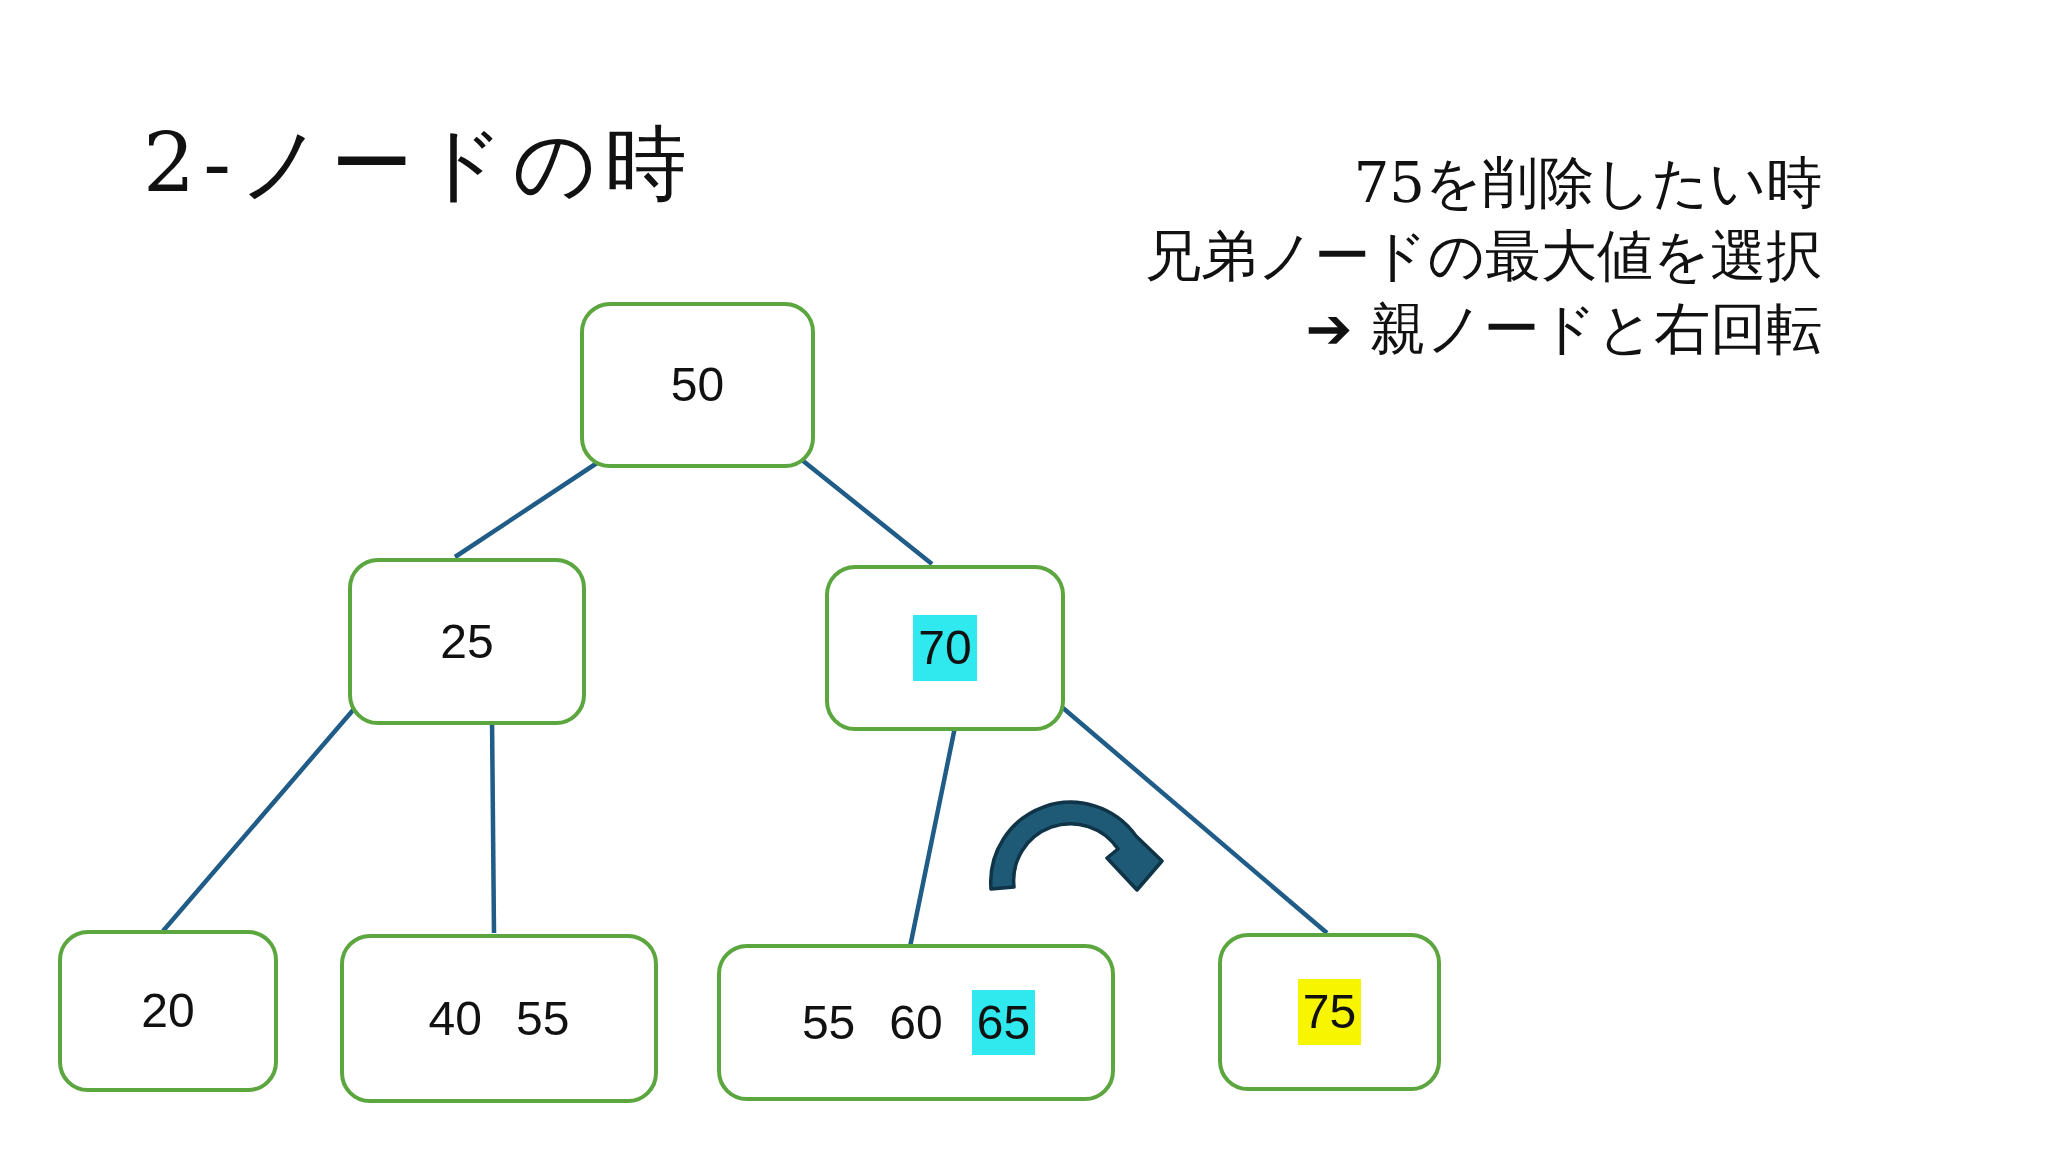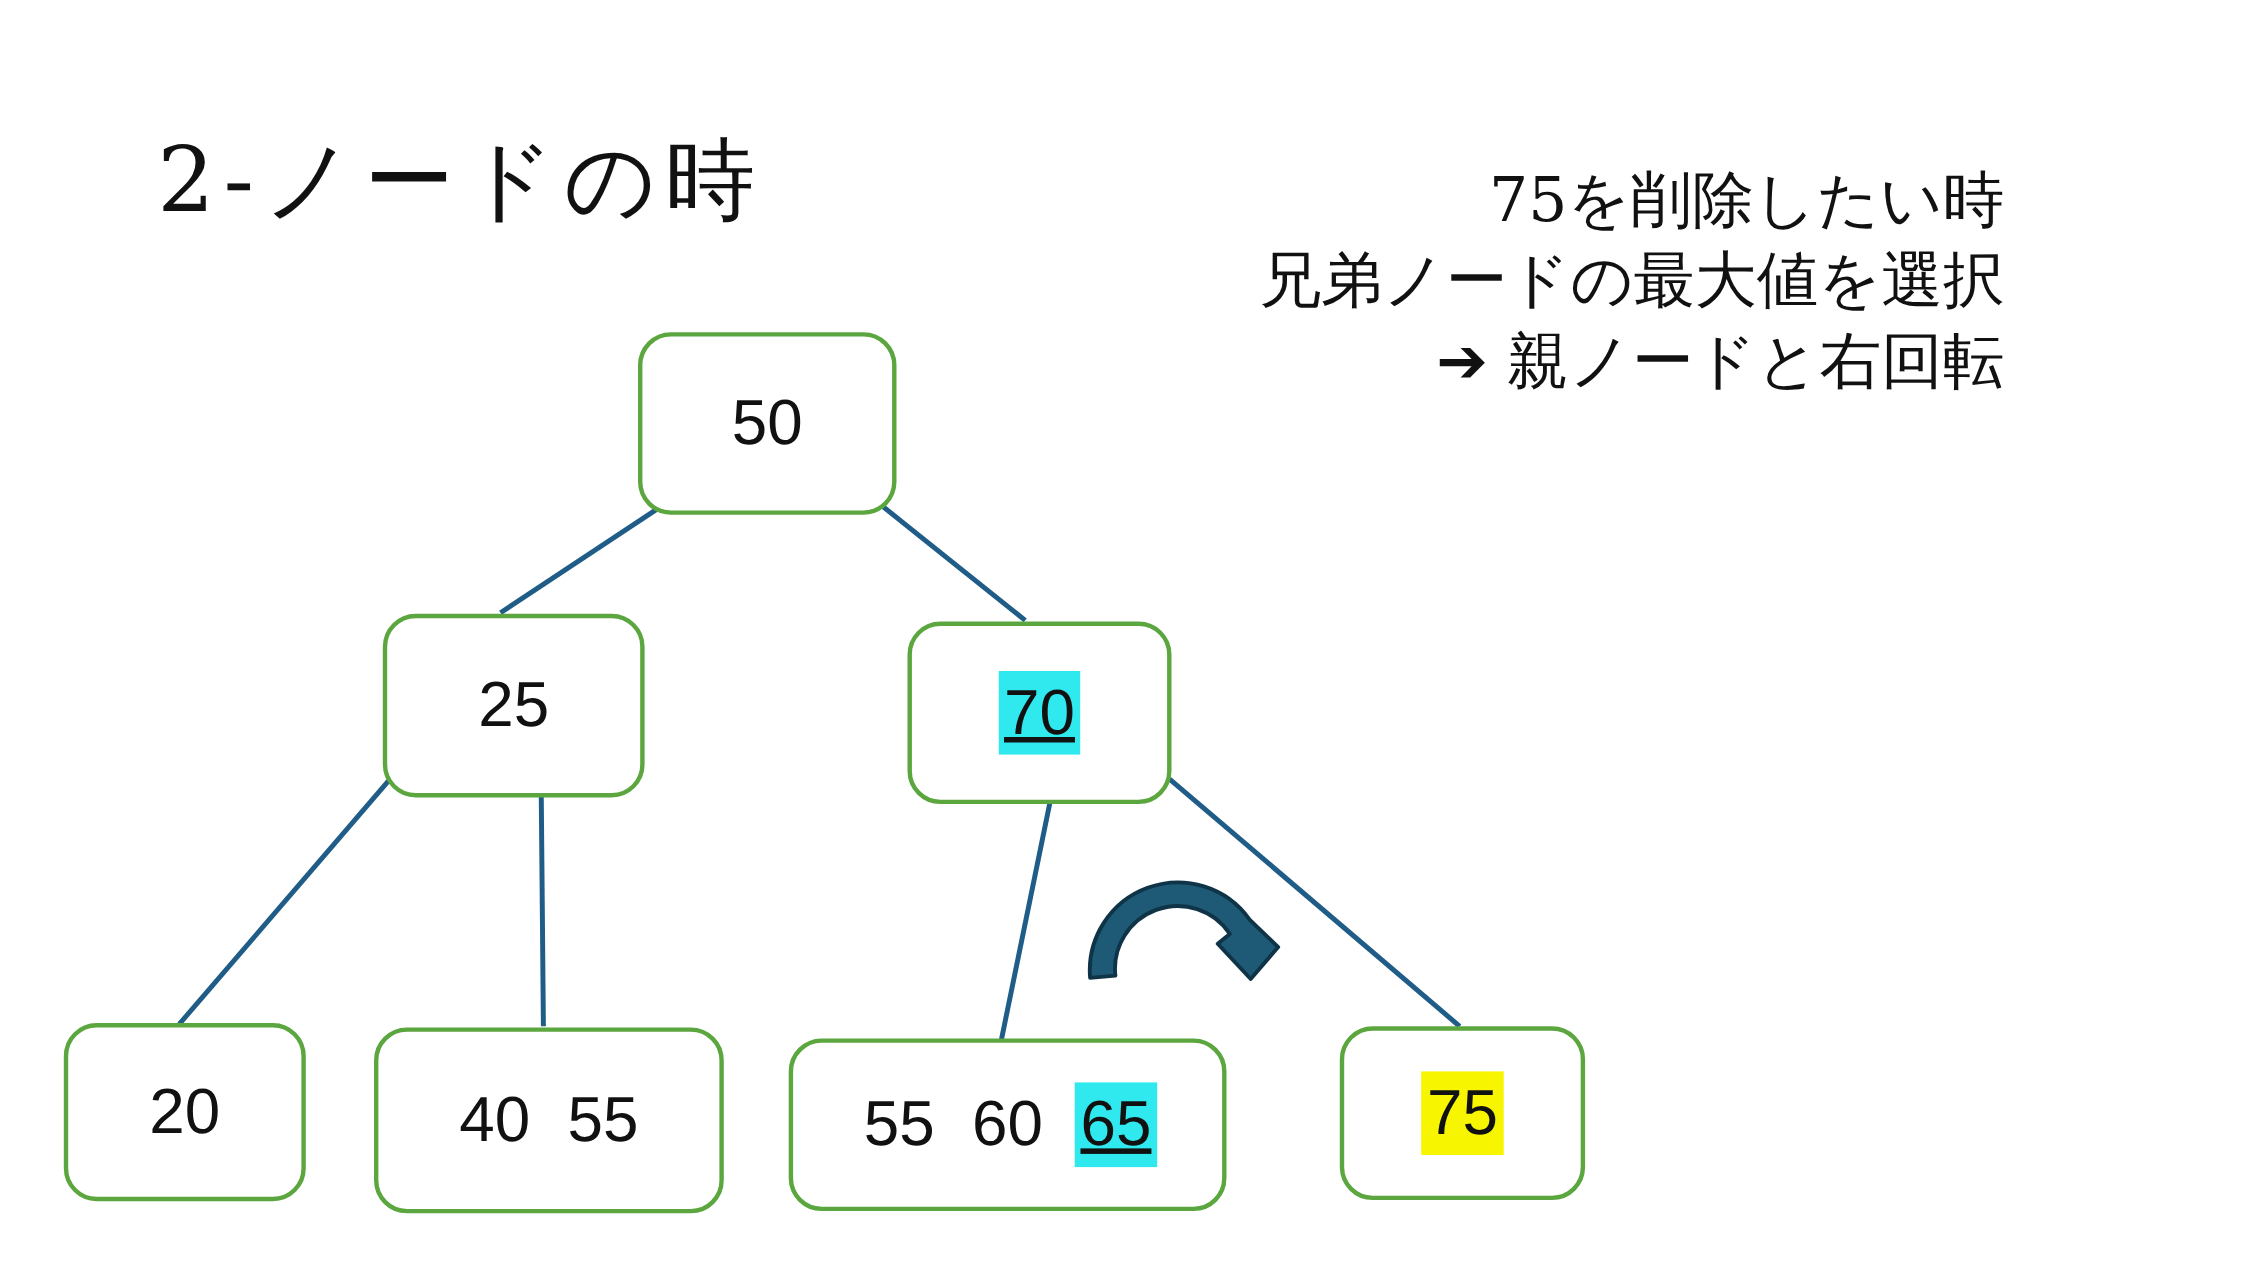--- a/index.html
+++ b/index.html
@@ -22,24 +22,24 @@
     font-size:56px;line-height:73px;white-space:nowrap;text-align:right;
   }
   .edges{position:absolute;left:0;top:0;width:2048px;height:1152px;}
   .edge{stroke:var(--edge,#1f5c87);stroke-width:4.5;fill:none;}
   .rot-arrow{fill:var(--arrow-fill,#1e5a75);stroke:var(--arrow-outline,#0f3347);stroke-width:3.5;stroke-linejoin:round;}
   .node{
     position:absolute;
     border:4px solid var(--node-border,#5ba63e);
     border-radius:30px;background:#ffffff;
     display:flex;align-items:center;justify-content:center;gap:24px;
-    font-size:58px;
+    font-size:48px;
   }
   .key{display:inline-block;line-height:1.15;padding:5px 5px;}
-  .hl-cyan{background:var(--highlight-cyan,#2fe9ee);text-decoration:underline;}
+  .hl-cyan{background:var(--highlight-cyan,#2fe9ee);}
   .hl-yellow{background:var(--highlight-yellow,#f8f500);}
 </style>
 </head>
 <body>
 
 <div class="slide">
 
   <div class="title">2-ノードの時</div>
 
   <div class="note">

